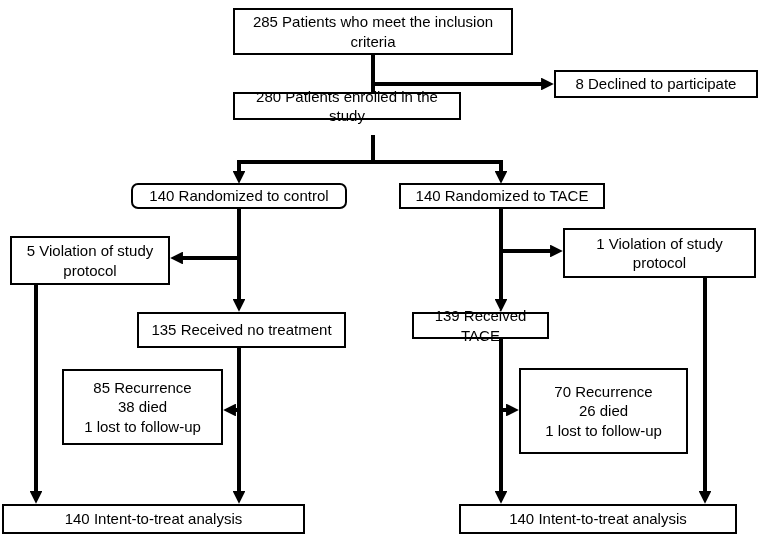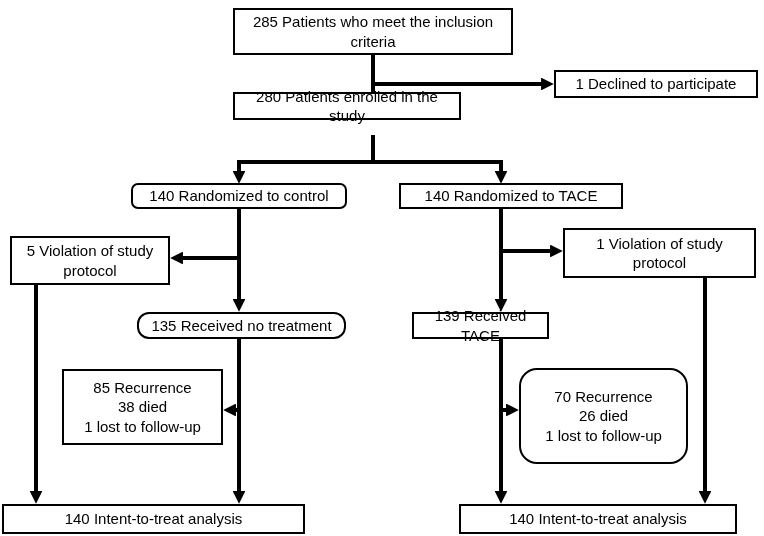--- a/index.html
+++ b/index.html
@@ -39,27 +39,27 @@
     align-items: center;
     justify-content: center;
     text-align: center;
     padding: 1px 4px;
   }
   
   #n-inclusion       { left: 233px; top:   8px; width: 280px; height: 47px; }
   #n-declined        { left: 554px; top:  70px; width: 204px; height: 28px; }
   #n-enrolled        { left: 233px; top: 92px; width: 228px; height: 28px; }
   #n-rand-control    { left: 131px; top: 183px; width: 216px; height: 26px; border-radius: 7px; }
-  #n-rand-tace       { left: 399px; top: 183px; width: 224px; height: 26px; }
+  #n-rand-tace       { left: 399px; top: 183px; width: 206px; height: 26px; }
   #n-viol-control    { left:  10px; top: 236px; width: 160px; height: 49px; }
   #n-viol-tace       { left: 563px; top: 228px; width: 193px; height: 50px; }
-  #n-recv-none       { left: 137px; top: 312px; width: 209px; height: 27px; border-radius: 12px; }
+  #n-recv-none       { left: 137px; top: 312px; width: 209px; height: 36px; }
   #n-recv-tace       { left: 412px; top: 312px; width: 137px; height: 27px; }
   #n-outcome-control { left:  62px; top: 369px; width: 161px; height: 76px; }
-  #n-outcome-tace    { left: 519px; top: 368px; width: 169px; height: 96px; border-radius: 18px; }
+  #n-outcome-tace    { left: 519px; top: 368px; width: 169px; height: 86px; }
   #n-itt-control     { left:   2px; top: 504px; width: 303px; height: 30px; }
   #n-itt-tace        { left: 459px; top: 504px; width: 278px; height: 30px; }
 </style>
 </head>
 <body>
 
 <div class="canvas">
 
   <svg class="arrows" viewBox="0 0 764 536" xmlns="http://www.w3.org/2000/svg">
     <defs>
@@ -88,21 +88,21 @@
     <line x1="501" y1="410" x2="515" y2="410" marker-end="url(#ah)"></line>
     <line x1="501" y1="339" x2="501" y2="500" marker-end="url(#ah)"></line>
     <line x1="705" y1="278" x2="705" y2="500" marker-end="url(#ah)"></line>
   </svg>
 
   <div class="node" id="n-inclusion">
     <span>285 Patients who meet the inclusion criteria</span>
   </div>
 
   <div class="node" id="n-declined">
-    <span>1 Declined to participate</span>
+    <span>8 Declined to participate</span>
   </div>
 
   <div class="node" id="n-enrolled">
     <span>280 Patients enrolled in the study</span>
   </div>
 
   <div class="node" id="n-rand-control">
     <span>140 Randomized to control</span>
   </div>
 

